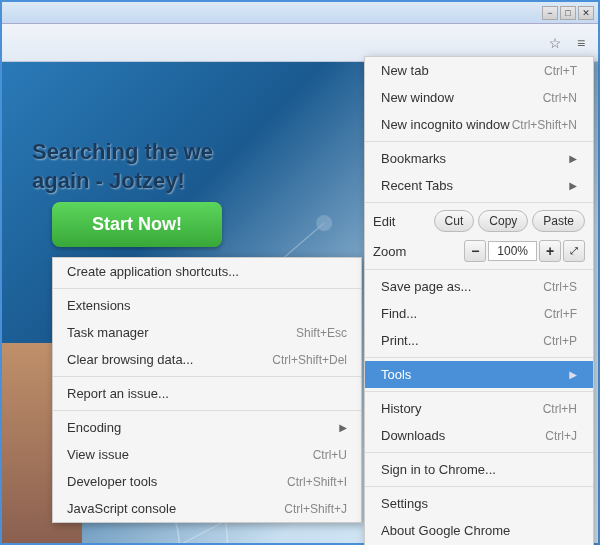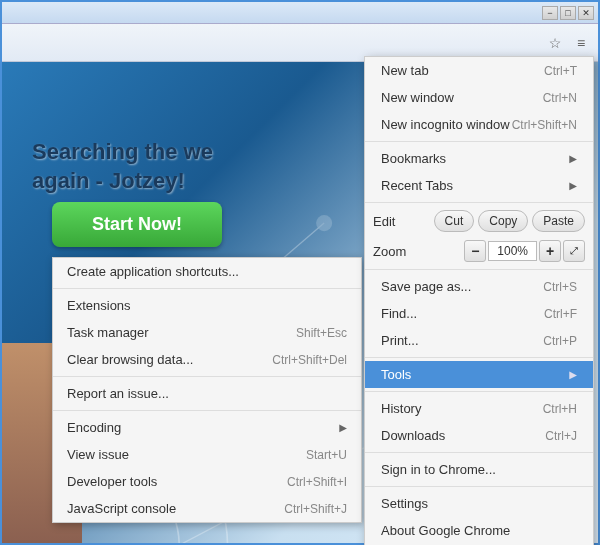--- a/index.html
+++ b/index.html
@@ -353,21 +353,21 @@
         <span>Report an issue...</span>
         <span class="submenu-shortcut"></span>
       </div>
       <div class="submenu-sep"></div>
       <div class="submenu-item has-arrow">
         <span>Encoding</span>
         <span class="submenu-shortcut"></span>
       </div>
       <div class="submenu-item">
         <span>View issue</span>
-        <span class="submenu-shortcut">Start+U</span>
+        <span class="submenu-shortcut">Ctrl+U</span>
       </div>
       <div class="submenu-item">
         <span>Developer tools</span>
         <span class="submenu-shortcut">Ctrl+Shift+I</span>
       </div>
       <div class="submenu-item">
         <span>JavaScript console</span>
         <span class="submenu-shortcut">Ctrl+Shift+J</span>
       </div>
     </div>

